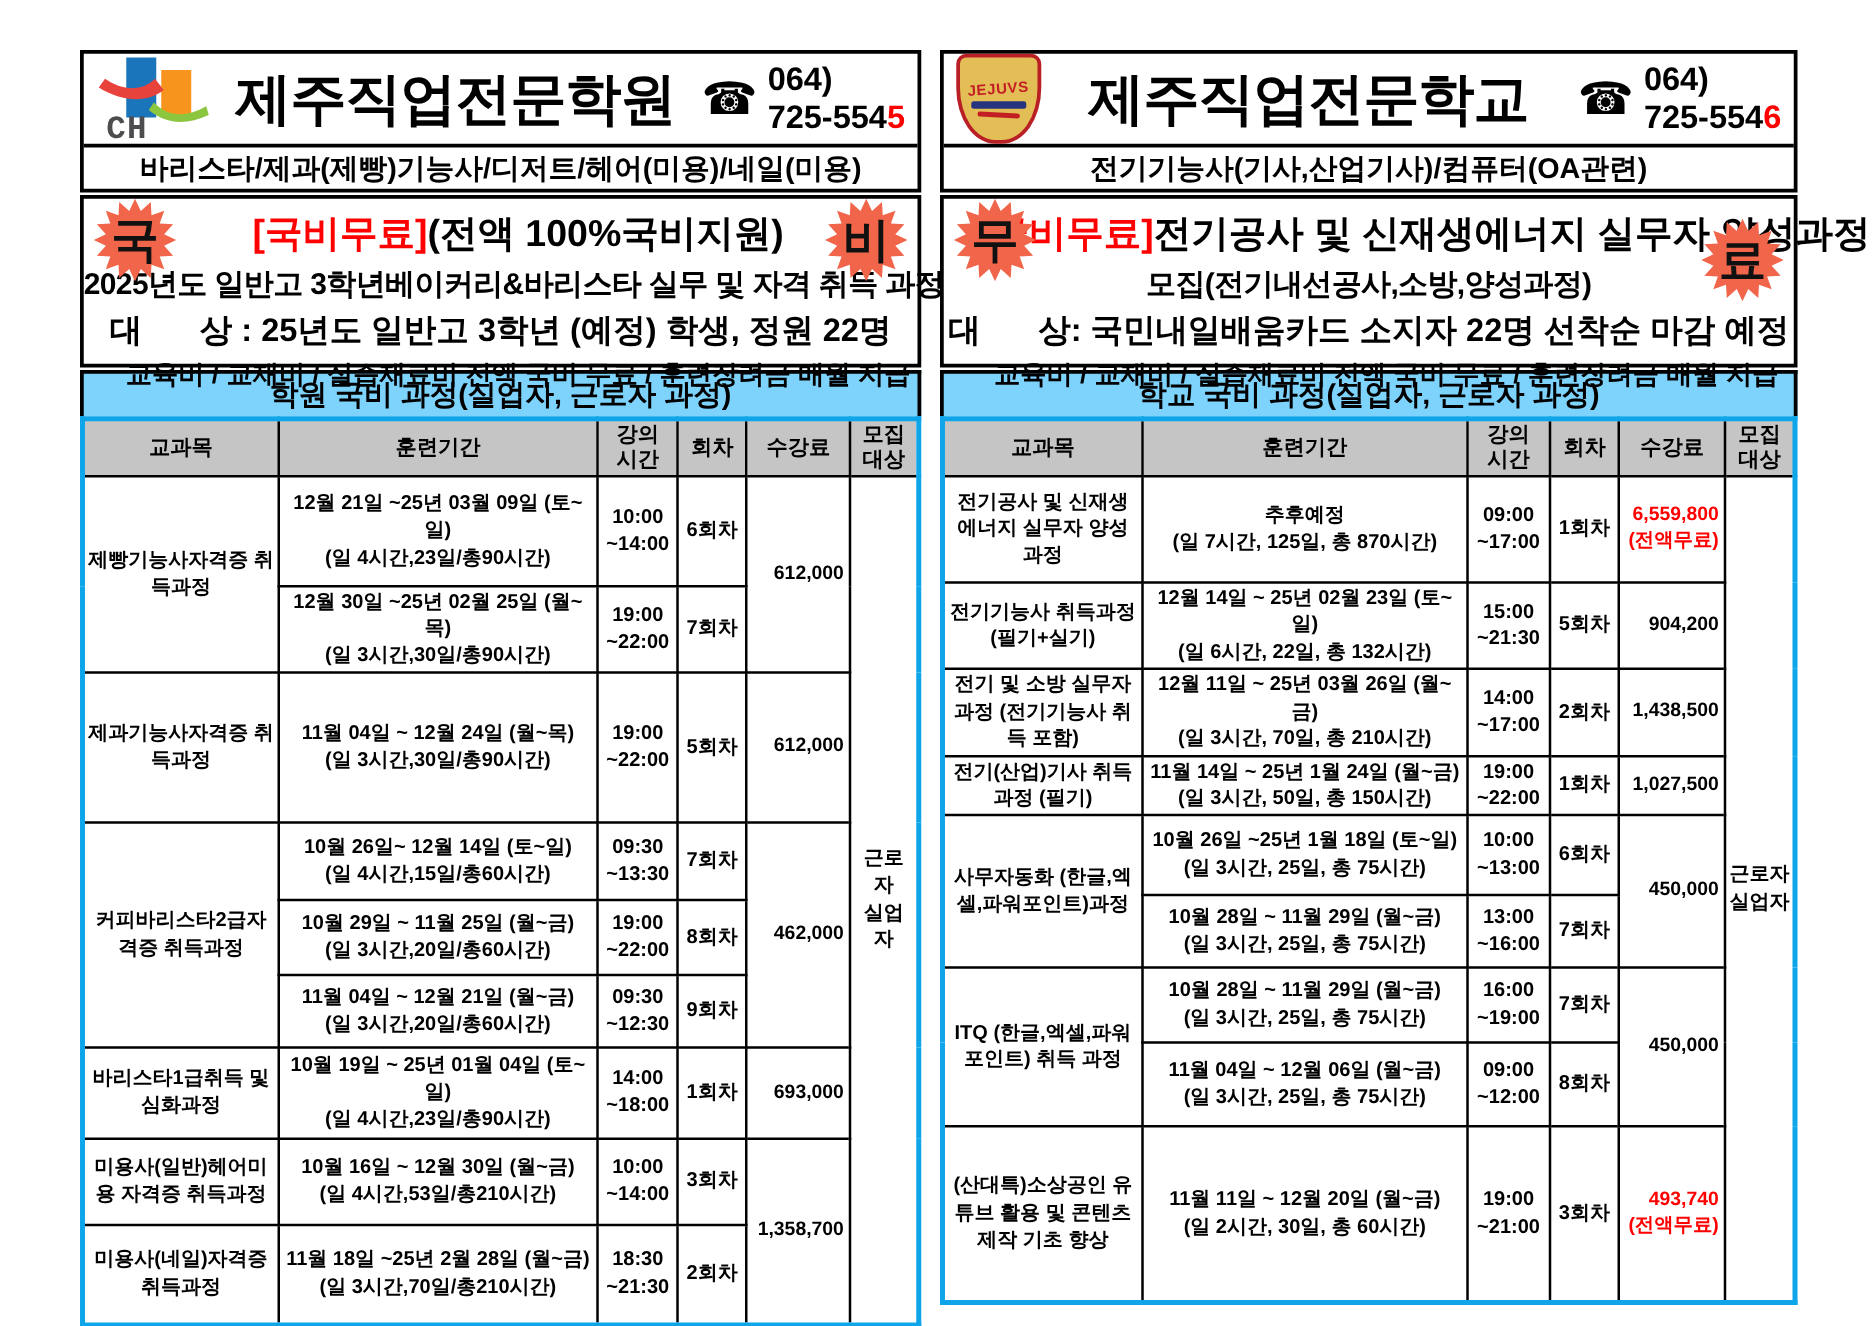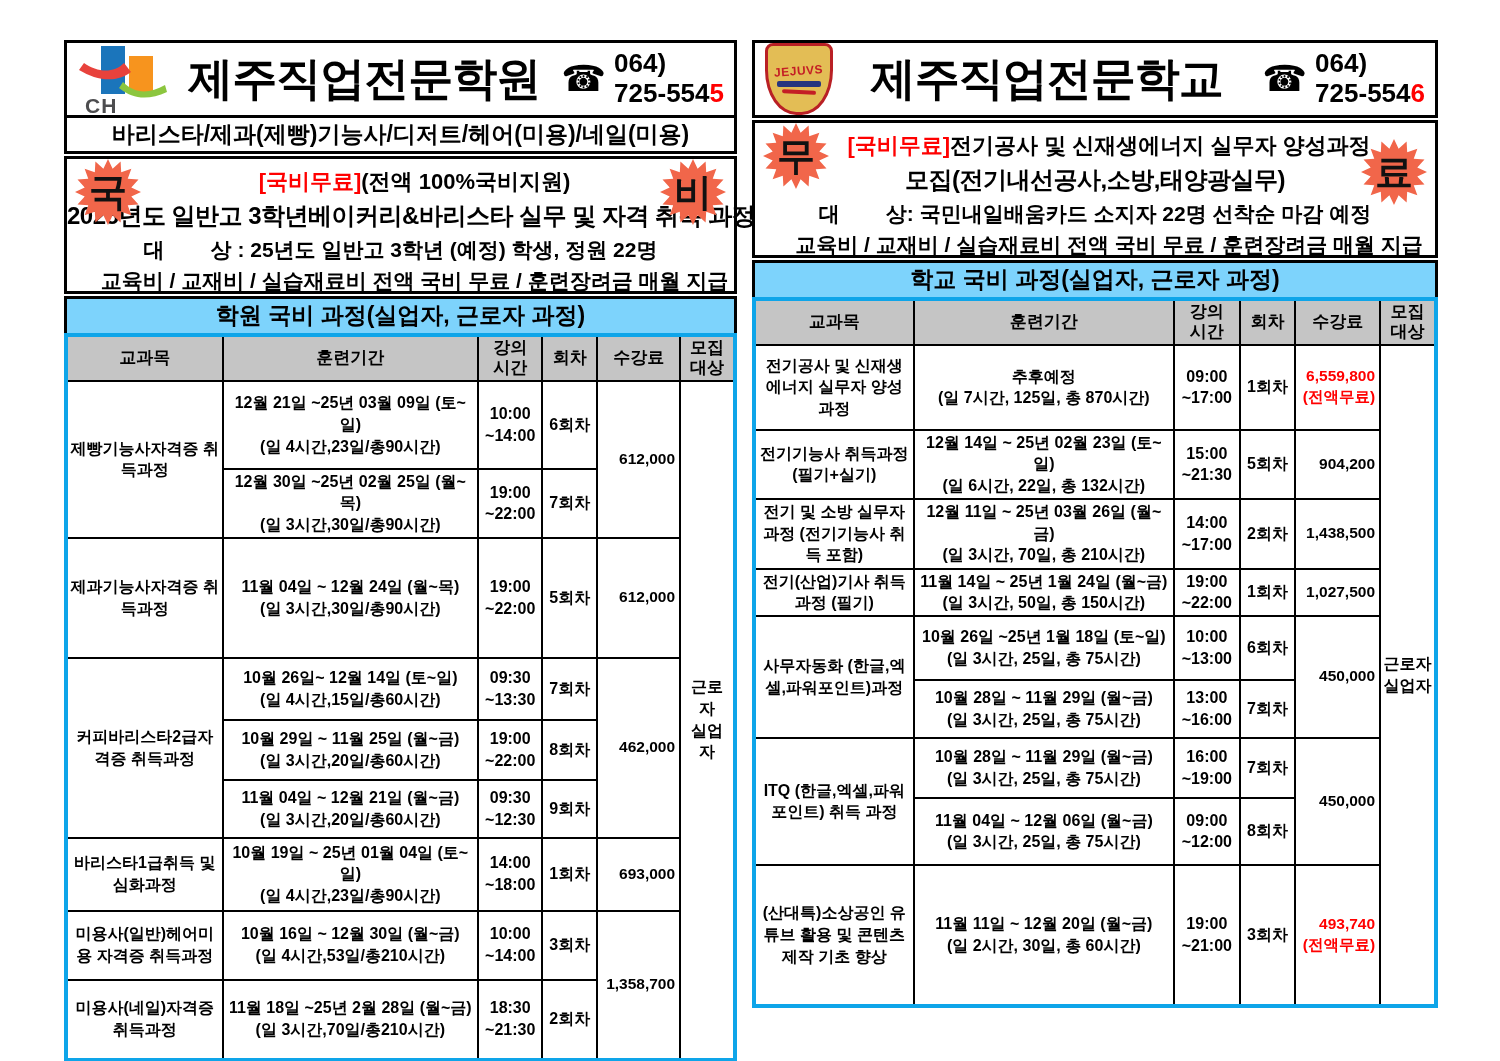--- a/index.html
+++ b/index.html
@@ -14,37 +14,37 @@
   .main-title{flex:1;text-align:center;font-size:45px;letter-spacing:-1px;white-space:nowrap;}
   .phone-icon{font-size:36px;margin:0 8px 0 2px;line-height:1;}
   .phone-block{font-size:26px;line-height:1.15;white-space:nowrap;text-align:left;}
   .phone-last{color:#ff0000;}
   .sub-row{border-top:3px solid #000;height:33px;display:flex;align-items:center;justify-content:center;
            font-size:23px;white-space:nowrap;}
 
   
   .ch-logo{position:relative;width:92px;height:70px;flex:0 0 auto;}
   .ch-logo svg{display:block;}
-  .ch-text{position:absolute;left:8px;bottom:-4px;font-size:21px;color:#4d4d4f;letter-spacing:1px;}
+  .ch-text{position:absolute;left:8px;bottom:-4px;font-size:26px;color:#4d4d4f;letter-spacing:1px;font-family:Liberation Mono, monospace;}
 
   
   .shield{position:relative;width:62px;height:66px;flex:0 0 auto;background:#e3bd55;
           border:3px solid #b92025;border-radius:8px 8px 46% 46%/8px 8px 62% 62%;
           display:flex;flex-direction:column;align-items:center;justify-content:center;}
   .shield .jj{color:#c41e25;font-size:12px;letter-spacing:.5px;transform:rotate(-4deg);}
   .shield .band{width:70%;height:6px;background:#27357e;margin:3px 0;border-radius:2px;}
   .shield .arc{width:55%;height:4px;background:#c41e25;border-radius:2px;transform:rotate(3deg);}
 
   .promo-box{position:relative;border:3px solid #000;margin-top:2px;height:126px;padding-top:6px;
              text-align:center;}
   .promo-line{white-space:nowrap;}
-  .l1{font-size:22px;margin-top:2px;padding-left:28px;}
+  .l1{font-size:30px;margin-top:2px;padding-left:28px;}
   .l1 .red, .red{color:#ff0000;}
   .l2{font-size:24px;letter-spacing:-0.5px;margin-top:3px;}
-  .l3{font-size:21px;margin-top:4px;}
+  .l3{font-size:26px;margin-top:4px;}
   .l3 .gap{display:inline-block;width:46px;}
   .l4{font-size:21px;margin-top:3px;padding-left:28px;}
 
   .badge{position:absolute;width:66px;height:66px;background:#f1664a;
          clip-path:polygon(100% 50%,85.3% 57%,96.2% 69.1%,79.9% 70%,85.4% 85.4%,70% 79.9%,69.1% 96.2%,57% 85.3%,50% 100%,43% 85.3%,30.9% 96.2%,30% 79.9%,14.6% 85.4%,20.1% 70%,3.8% 69.1%,14.7% 57%,0% 50%,14.7% 43%,3.8% 30.9%,20.1% 30%,14.6% 14.6%,30% 20.1%,30.9% 3.8%,43% 14.7%,50% 0%,57% 14.7%,69.1% 3.8%,70% 20.1%,85.4% 14.6%,79.9% 30%,96.2% 30.9%,85.3% 43%);
          display:flex;align-items:center;justify-content:center;font-size:38px;color:#111;}
   .badge-a{left:8px;top:0px;}
   .badge-b{right:8px;top:0px;}
   #half-right .badge-b{top:16px;}
 
@@ -249,27 +249,28 @@
           <div class="band"></div>
           <div class="arc"></div>
         </div>
         <div class="main-title">제주직업전문학교</div>
         <div class="phone-icon">☎</div>
         <div class="phone-block">
           <div>064)</div>
           <div><span>725-554</span><span class="phone-last">6</span></div>
         </div>
       </div>
+      <div class="sub-row">전기기능사(기사,산업기사)/컴퓨터(OA관련)</div>
     </div>
 
     <div class="promo-box">
       <div class="badge badge-a">무</div>
       <div class="badge badge-b">료</div>
       <div class="promo-line l1"><span class="red">[국비무료]</span><span>전기공사 및 신재생에너지 실무자 양성과정</span></div>
-      <div class="promo-line l2">모집(전기내선공사,소방,태양광실무)</div>
+      <div class="promo-line l2">모집(전기내선공사,소방,양성과정)</div>
       <div class="promo-line l3"><span>대</span><span class="gap"></span><span>상: 국민내일배움카드 소지자 22명 선착순 마감 예정</span></div>
       <div class="promo-line l4">교육비 / 교재비 / 실습재료비 전액 국비 무료 / 훈련장려금 매월 지급</div>
     </div>
 
     <div class="section-bar">학교 국비 과정(실업자, 근로자 과정)</div>
     <table>
       <colgroup>
           <col class="c1">
           <col class="c2">
           <col class="c3">

